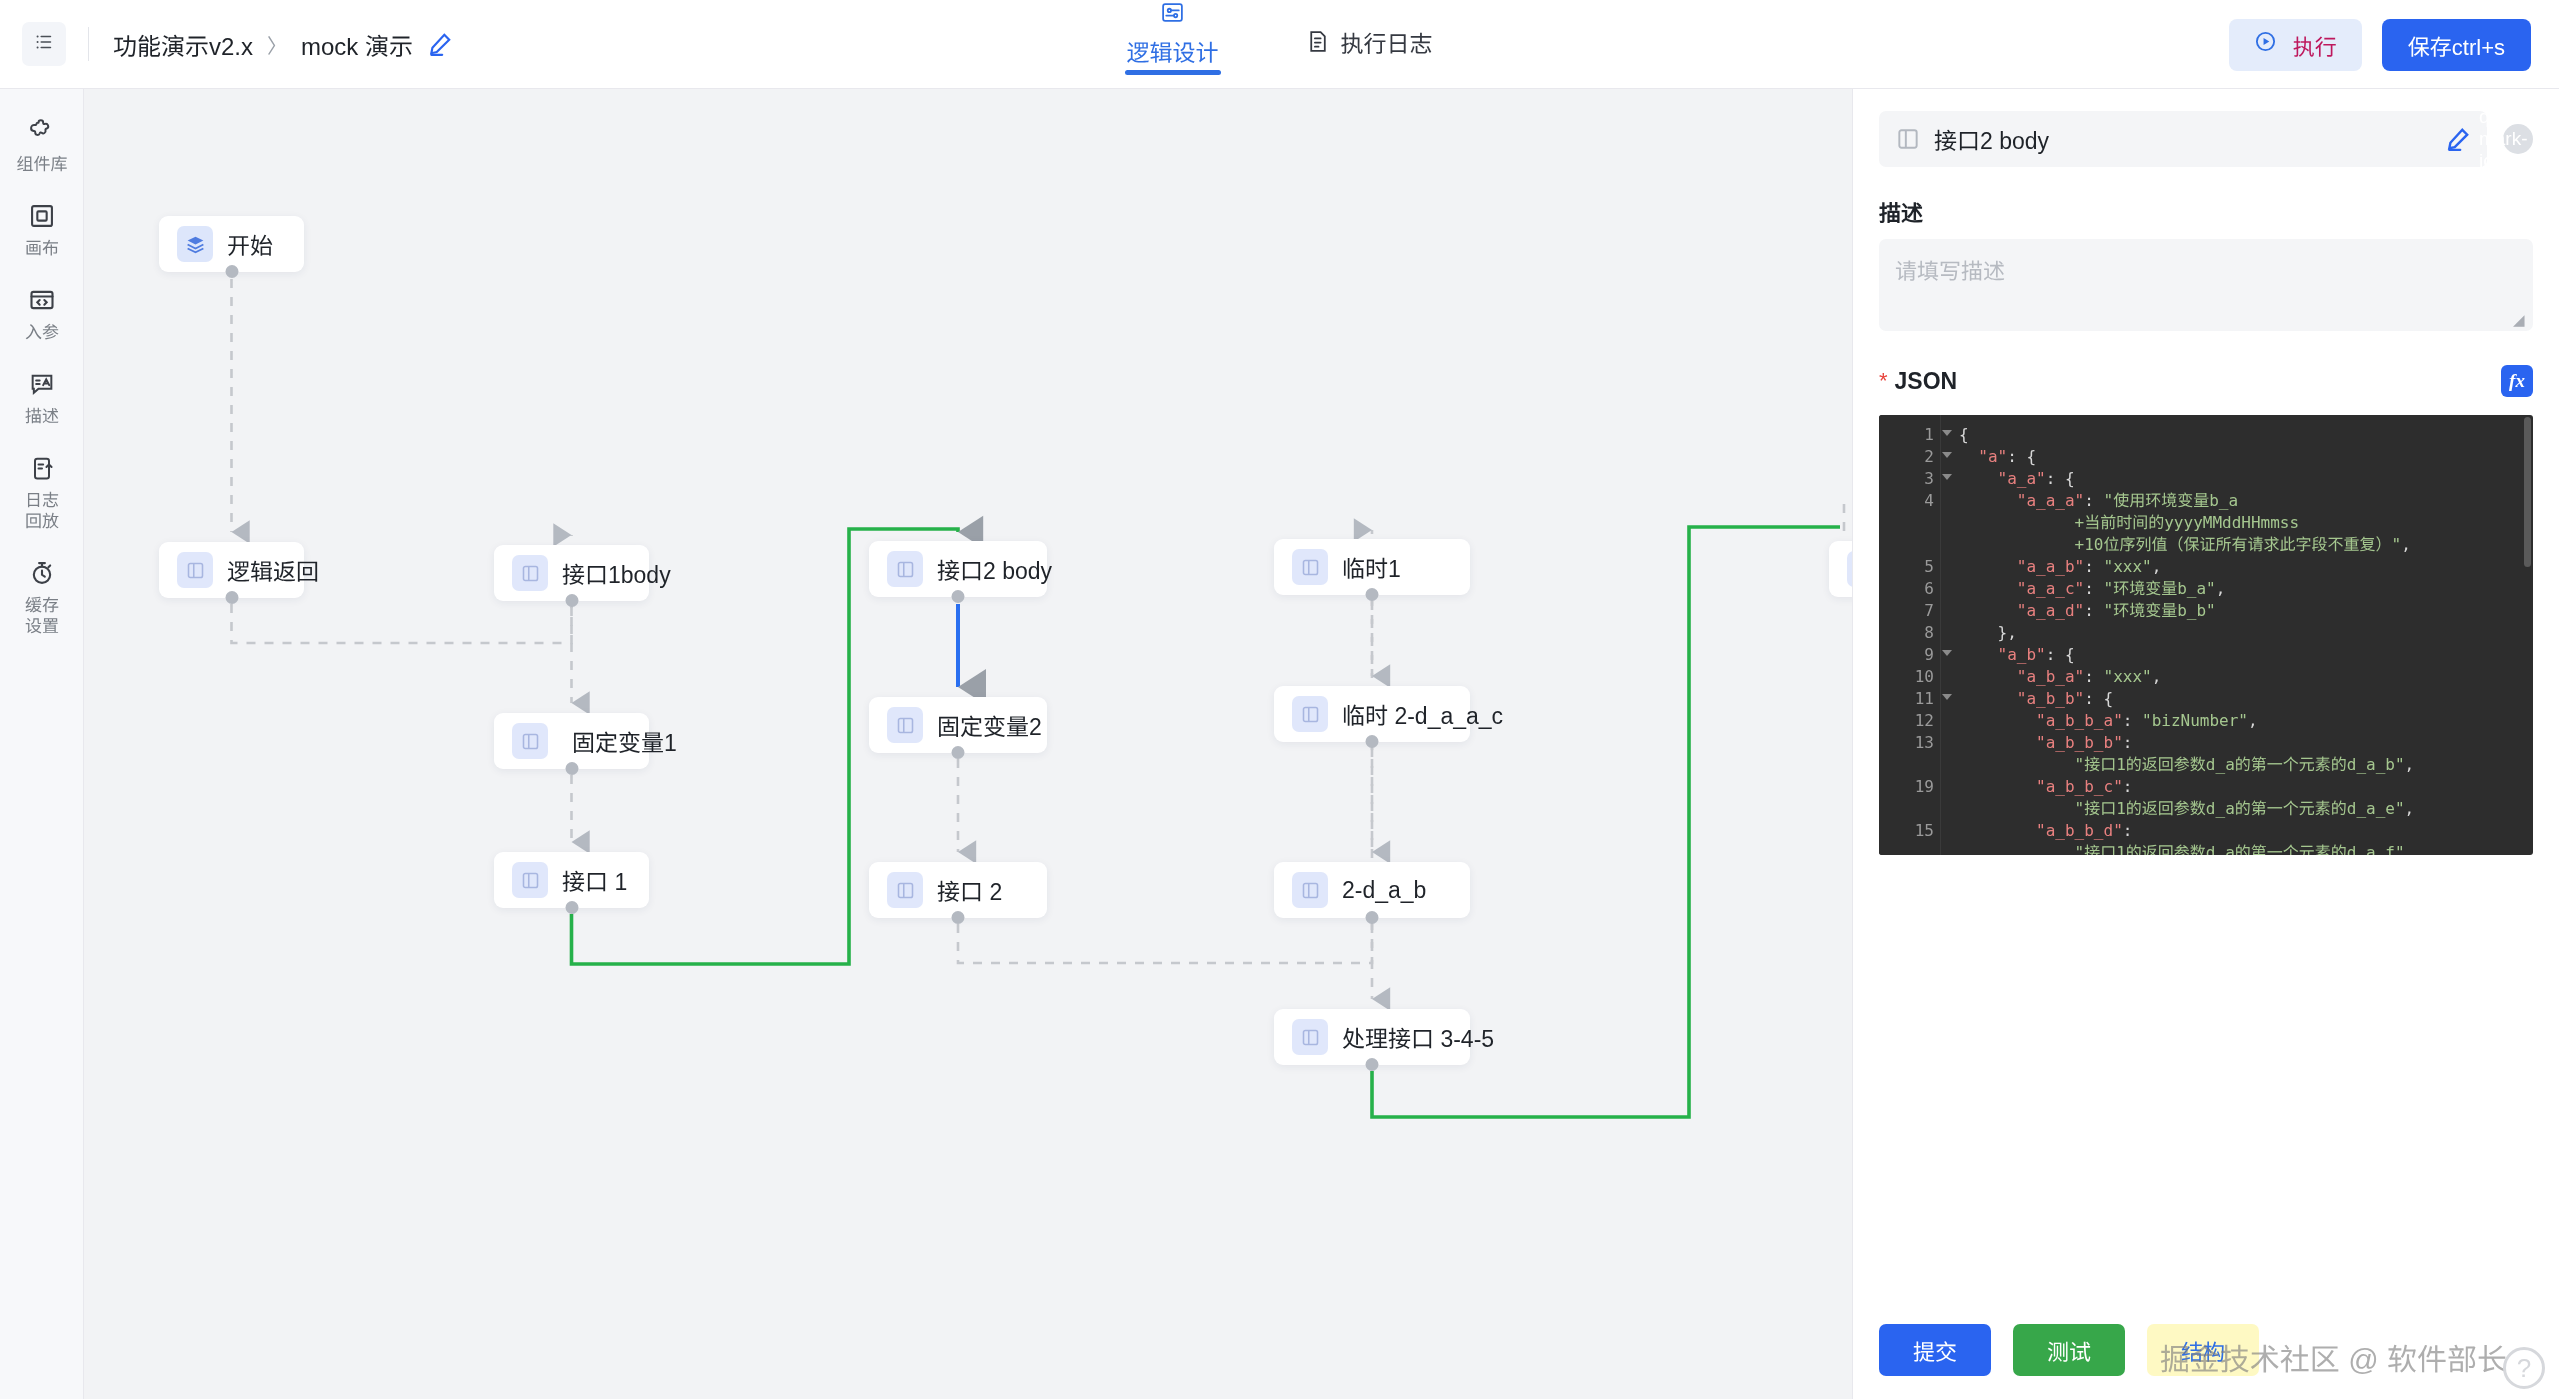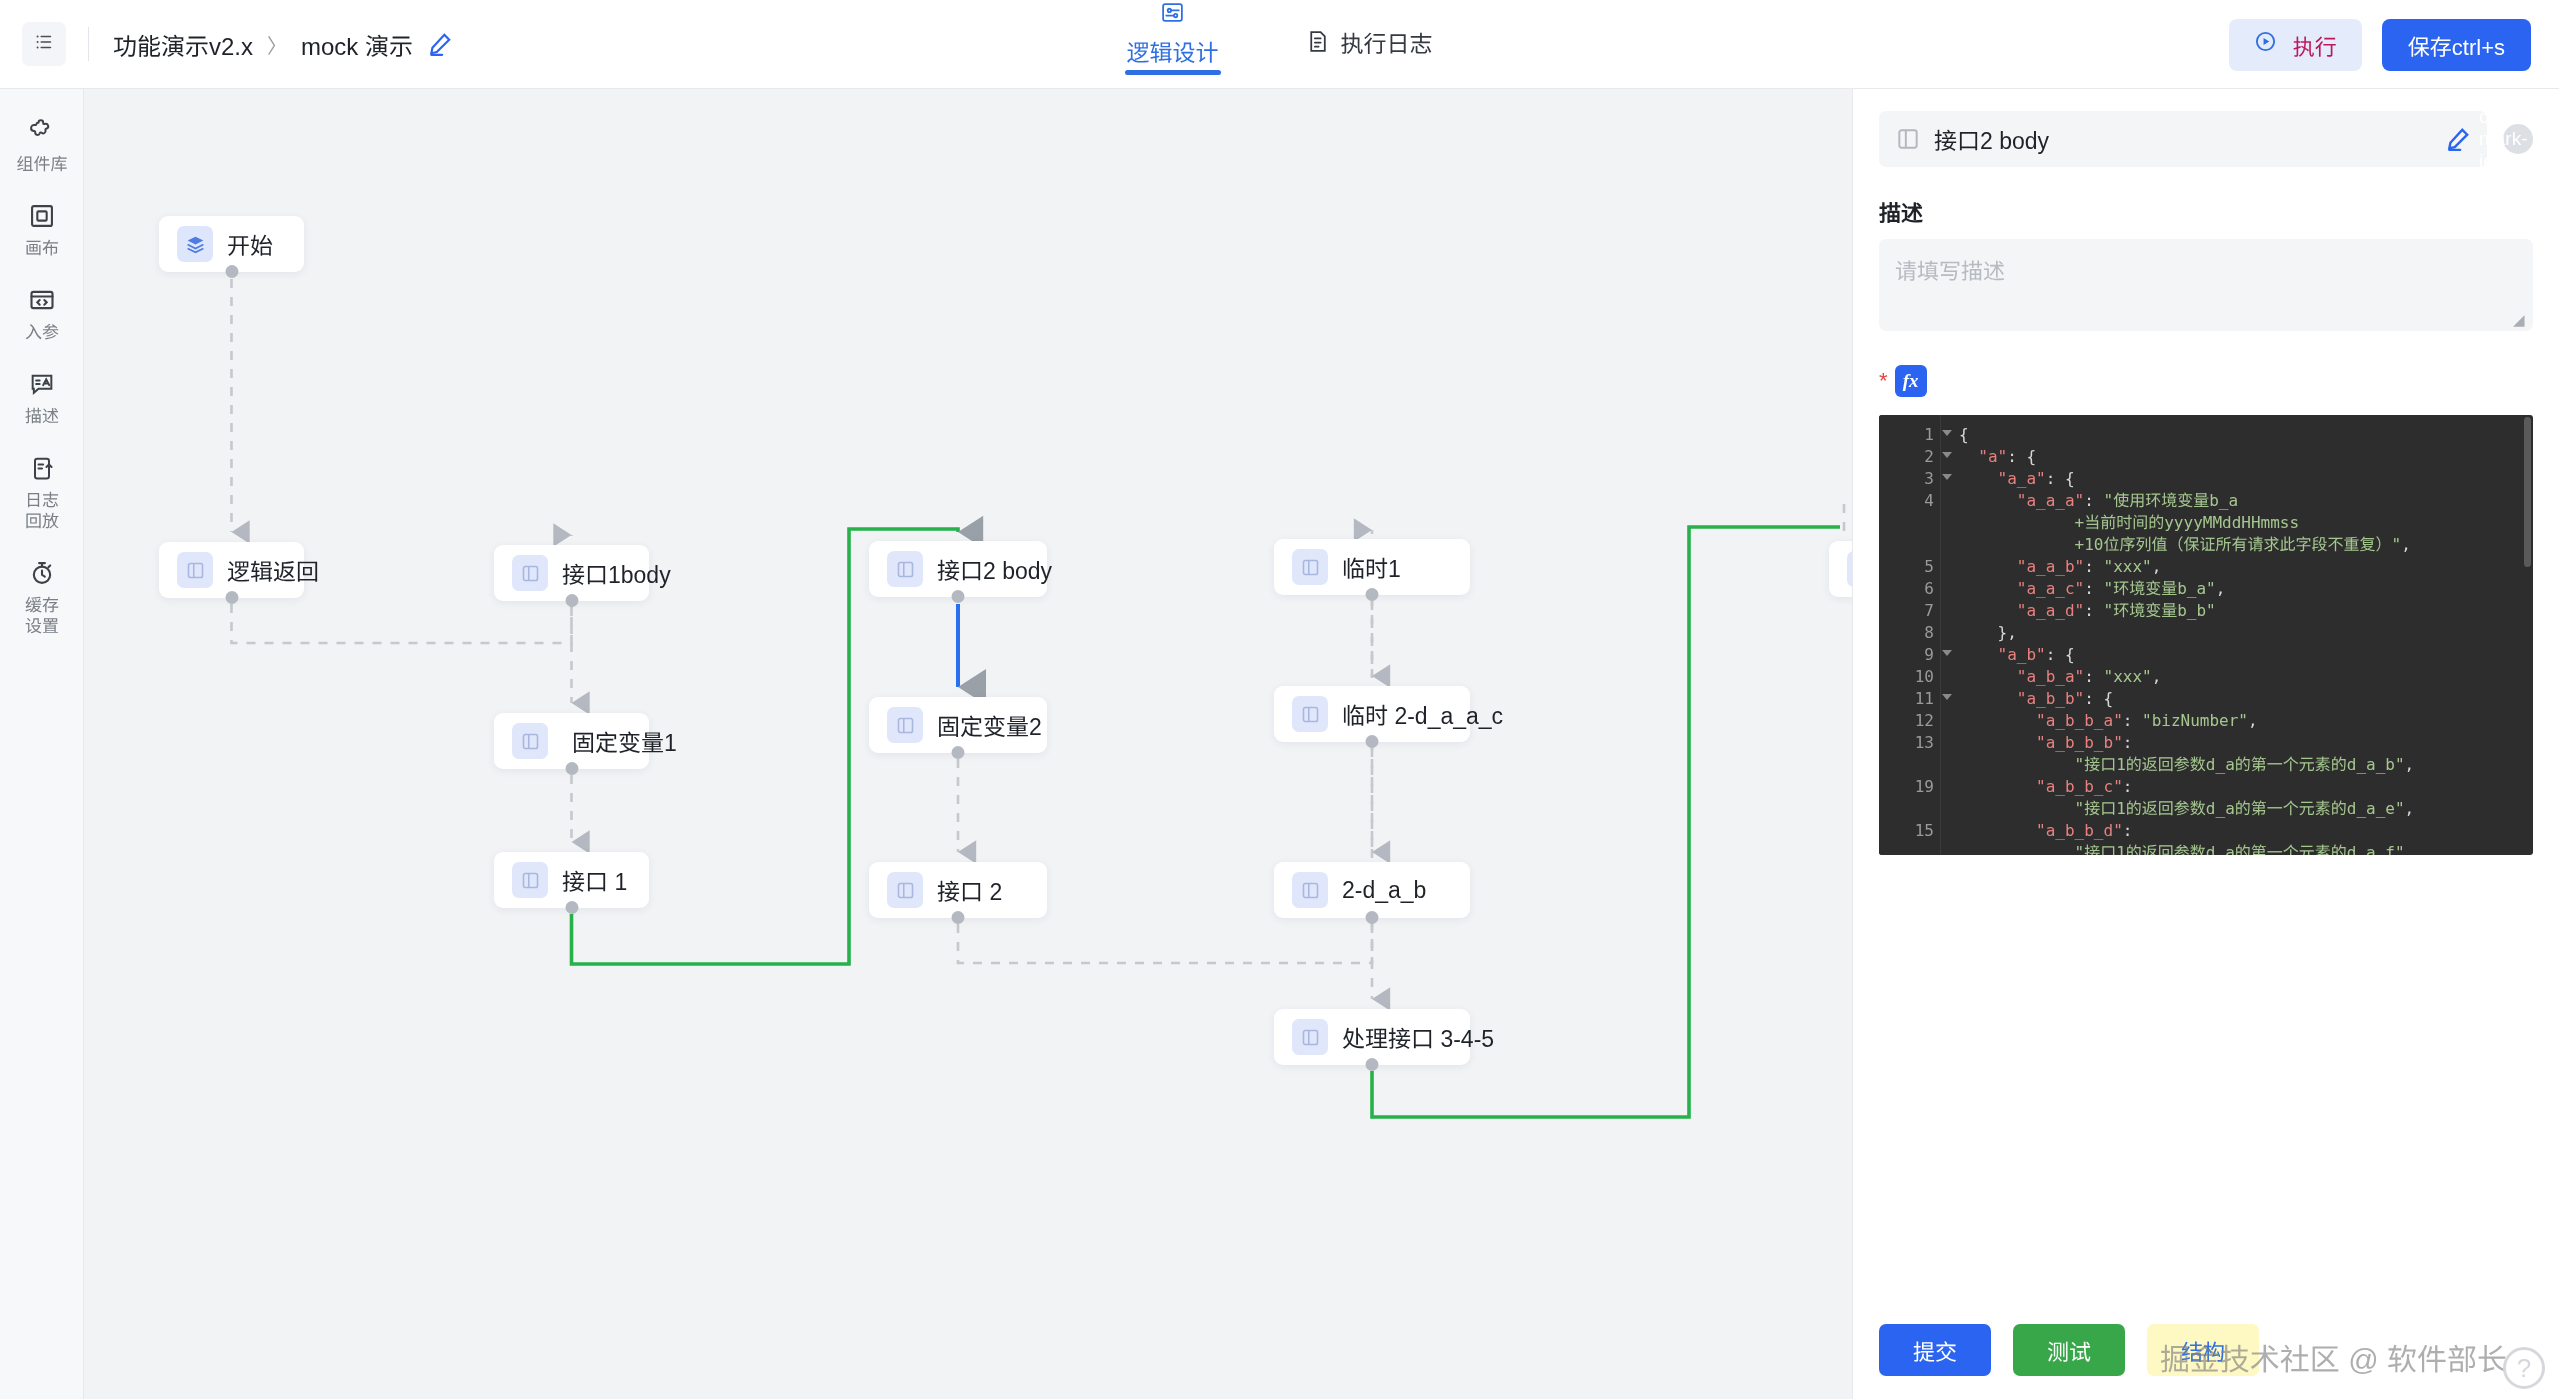--- a/index.html
+++ b/index.html
@@ -546,20 +546,21 @@
   </div>
 
   <div class="sec-label">描述</div>
   <div id="desc-box">
     <div id="desc-ph">请填写描述</div>
     <div id="desc-resize">◢</div>
   </div>
 
   <div id="json-row">
     <span id="json-star">*</span>
+    <span id="json-label">JSON</span>
     <span id="fx-btn">fx</span>
   </div>
 
   <div id="editor">
     <div id="gutter">
         <div class="gl">1<span class="fold"></span></div>
         <div class="gl">2<span class="fold"></span></div>
         <div class="gl">3<span class="fold"></span></div>
         <div class="gl">4</div>
         <div class="gl"></div>

